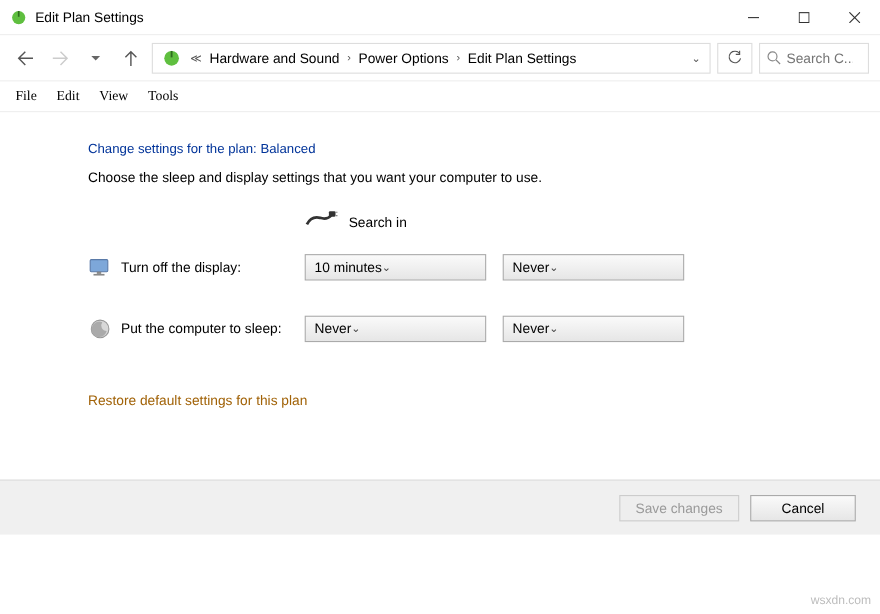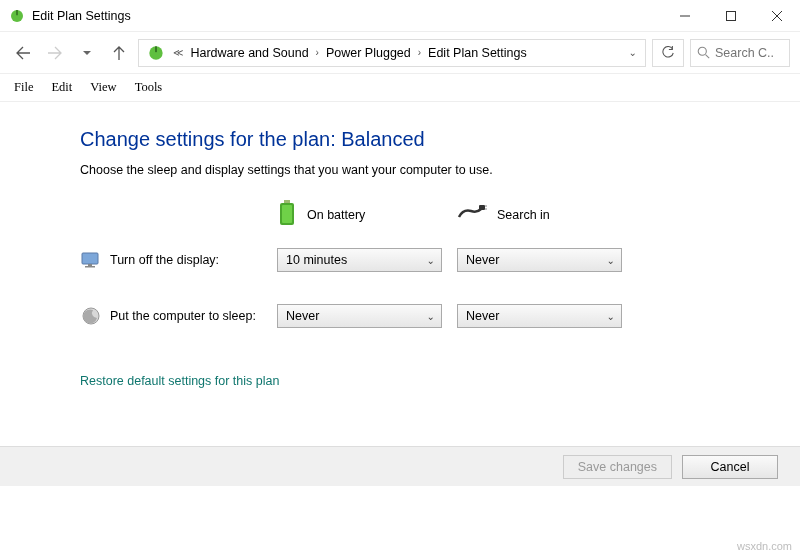--- a/index.html
+++ b/index.html
@@ -25,41 +25,41 @@
     .refresh-box { width: 32px; height: 28px; border: 1px solid #ddd; display: flex; align-items: center; justify-content: center; color: #555; }
     .search-box { width: 100px; height: 28px; border: 1px solid #ddd; display: flex; align-items: center; padding: 0 6px; color: #888; gap: 5px; overflow: hidden; }
     .search-box input { border: none; outline: none; width: 60px; font-size: 12.5px; color: #444; }
 
     
     .menubar { height: 28px; display: flex; align-items: center; padding: 0 6px; gap: 2px; border-bottom: 1px solid #eee; }
     .menu-item { padding: 3px 8px; font-family: Liberation Serif, serif; }
 
     
     .content { padding: 26px 24px 16px 80px; }
-    .heading { color: #003399; font-size: 20px; font-weight: 400; margin-bottom: 12px; }
+    .heading { color: #003399; font-size: 12px; font-weight: 400; margin-bottom: 12px; }
     .subtext { font-size: 12.5px; margin-bottom: 22px; }
 
     .headers-row { display: flex; align-items: center; margin-bottom: 18px; }
     .headers-row .spacer { width: 197px; }
     .col { width: 180px; display: flex; align-items: center; gap: 10px; }
     .col span { font-size: 12.5px; }
 
     .setting-row { display: flex; align-items: center; margin-bottom: 32px; }
     .row-icon { width: 22px; height: 22px; margin-right: 8px; }
     .row-label { width: 167px; font-size: 12.5px; }
-    .dropdown { width: 165px; height: 24px; border: 1px solid #aaa; background: linear-gradient(#fafafa, #e6e6e6); display: flex; align-items: center; justify-content: space-between; padding: 0 6px 0 8px; margin-right: 15px; font-size: 12.5px; }
+    .dropdown { width: 165px; height: 24px; border: 1px solid #aaa; background: linear-gradient(#fafafa, #e6e6e6); display: flex; align-items: center; padding: 0 6px 0 8px; margin-right: 15px; font-size: 12.5px; }
     .dropdown .chev { font-size: 10px; color: #444; }
 
     .link-row { margin-top: 20px; margin-bottom: 12px; }
     .link-advanced { color: #0066cc; text-decoration: underline; cursor: pointer; display: inline-block; }
     .highlight-box { border: 1.5px solid #d83b3b; padding: 4px 6px; display: inline-block; }
-    .link-restore { color: #0f766e; cursor: pointer; margin-top: 14px; display: inline-block; text-align: center; }
-
-    
-    .footer { position: absolute; left: 0; right: 0; bottom: 72px; height: 40px; background: #f0f0f0; border-top: 1px solid #ddd; display: flex; align-items: center; justify-content: flex-end; padding-right: 22px; gap: 10px; }
+    .link-restore { color: #a16207; cursor: pointer; margin-top: 14px; display: inline-block; text-align: center; }
+
+    
+    .footer { position: absolute; left: 0; right: 0; bottom: 72px; height: 50px; background: #f0f0f0; border-top: 1px solid #ddd; display: flex; align-items: center; justify-content: flex-end; padding-right: 22px; gap: 10px; }
     .btn { min-width: 96px; height: 24px; border: 1px solid #aaa; background: linear-gradient(#fafafa, #e6e6e6); display: flex; align-items: center; justify-content: center; font-size: 12.5px; padding: 0 14px; }
     .btn.disabled { color: #9a9a9a; border-color: #ccc; background: #eee; }
 
     .watermark { position: absolute; bottom: 6px; right: 8px; color: #bdbdbd; font-size: 11px; }
   </style>
 </head>
 <body>
 
 <div class="titlebar">
   <span class="app-icon">
@@ -112,21 +112,21 @@
   <div class="breadcrumb-wrap">
     <span class="crumb-icon">
       <svg viewBox="0 0 24 24" width="20" height="20">
           <circle cx="12" cy="12" r="8" fill="#5fbf3f"></circle>
           <rect x="11" y="4" width="2" height="7" fill="#2e6b1e"></rect>
         </svg>
     </span>
     <span class="crumb-sep">≪</span>
     <span class="crumb">Hardware and Sound</span>
     <span class="crumb-sep">›</span>
-    <span class="crumb">Power Plugged</span>
+    <span class="crumb">Power Options</span>
     <span class="crumb-sep">›</span>
     <span class="crumb">Edit Plan Settings</span>
     <span class="bc-spacer"></span>
     <span class="bc-drop">⌄</span>
   </div>
 
   <div class="refresh-box">
     <svg width="14" height="14" viewBox="0 0 16 16" fill="none" stroke="#555" stroke-width="1.2">
         <path d="M13 3 A6 6 0 1 0 14 8"></path>
         <path d="M13 0 V4 H9"></path>
@@ -148,30 +148,20 @@
   <div class="menu-item">View</div>
   <div class="menu-item">Tools</div>
 </div>
 
 <div class="content">
   <div class="heading">Change settings for the plan: Balanced</div>
   <div class="subtext">Choose the sleep and display settings that you want your computer to use.</div>
 
   <div class="headers-row">
     <div class="spacer"></div>
-    <div class="col">
-      <span>
-        <svg width="20" height="28" viewBox="0 0 20 28">
-            <rect x="7" y="1" width="6" height="3" fill="#9cba6f"></rect>
-            <rect x="3" y="4" width="14" height="22" rx="2" fill="#4ca82e"></rect>
-            <rect x="5" y="6" width="10" height="18" rx="1" fill="#6fd148"></rect>
-          </svg>
-      </span>
-      <span>On battery</span>
-    </div>
     <div class="col">
       <span>
         <svg width="30" height="20" viewBox="0 0 30 20">
             <path d="M2 14 Q6 6 14 8 Q20 10 24 6" stroke="#333" stroke-width="2.5" fill="none"></path>
             <rect x="22" y="2" width="6" height="5" fill="#333" rx="1"></rect>
             <line x1="28" y1="3" x2="30" y2="3" stroke="#888"></line>
             <line x1="28" y1="6" x2="30" y2="6" stroke="#888"></line>
           </svg>
       </span>
       <span>Search in</span>

